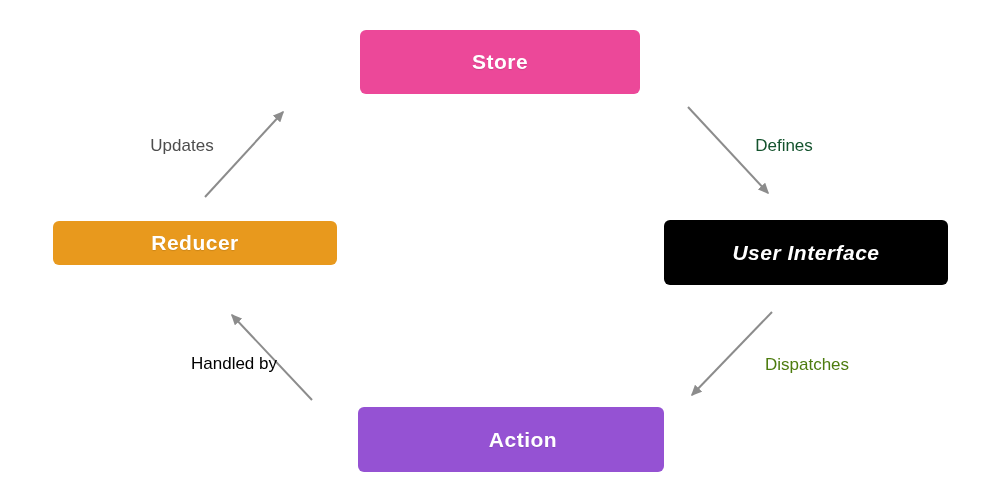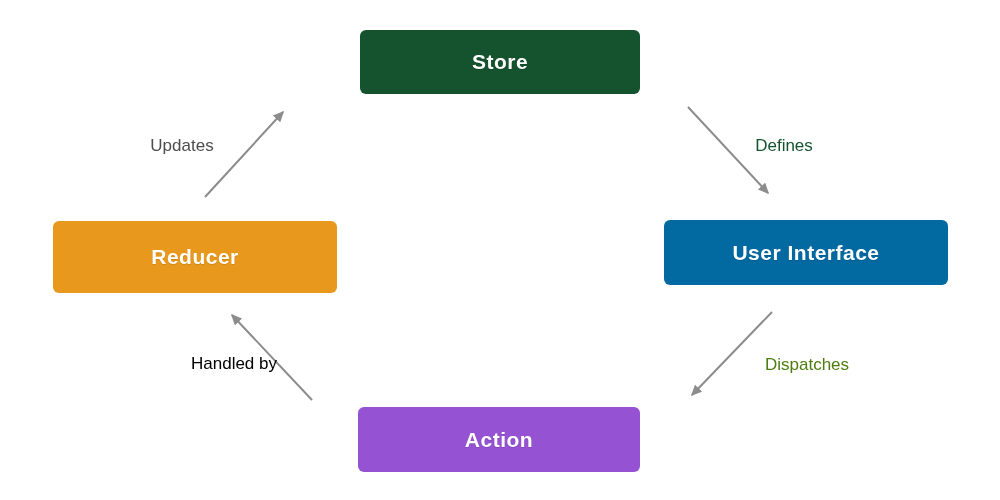--- a/index.html
+++ b/index.html
@@ -30,22 +30,22 @@
     justify-content: center;
     border-radius: 6px;
     color: #ffffff;
     font-size: 21px;
     font-weight: bold;
     letter-spacing: 0.5px;
     text-shadow: 0 1px 1px rgba(0,0,0,0.12);
   }
   .node-store     { left: 360px; top: 30px;  width: 280px; height: 64px; }
   .node-ui        { left: 664px; top: 220px; width: 284px; height: 65px; }
-  .node-reducer   { left: 53px;  top: 221px; width: 284px; height: 72px; }
-  .node-action    { left: 358px; top: 407px; width: 282px; height: 65px; }
+  .node-reducer   { left: 53px;  top: 221px; width: 284px; height: 44px; }
+  .node-action    { left: 358px; top: 407px; width: 282px; height: 65px; padding-left: 24px; }
   .edge-label {
     position: absolute;
     transform: translate(-50%, -50%);
     font-size: 17px;
     font-weight: normal;
     color: #4d4d4d;
     white-space: nowrap;
   }
   .label-updates    { left: 182px; top: 146px; }
   .label-defines    { left: 784px; top: 146px; }
@@ -62,25 +62,25 @@
       <marker id="arrowhead" markerWidth="11" markerHeight="10" refX="9.5" refY="5" orient="auto" markerUnits="userSpaceOnUse">
         <path class="arrow-head" d="M0,0 L11,5 L0,10 Z" fill="#8c8c8c"></path>
       </marker>
     </defs>
     <line class="arrow-line" x1="205" y1="197" x2="283" y2="112" stroke-width="2" marker-end="url(#arrowhead)" stroke="#8c8c8c"></line>
     <line class="arrow-line" x1="688" y1="107" x2="768" y2="193" stroke-width="2" marker-end="url(#arrowhead)" stroke="#8c8c8c"></line>
     <line class="arrow-line" x1="772" y1="312" x2="692" y2="395" stroke-width="2" marker-end="url(#arrowhead)" stroke="#8c8c8c"></line>
     <line class="arrow-line" x1="312" y1="400" x2="232" y2="315" stroke-width="2" marker-end="url(#arrowhead)" stroke="#8c8c8c"></line>
   </svg>
 
-  <div class="node node-store" style="background-color: #14532d;">
+  <div class="node node-store" style="background-color: #ec4899;">
     <span>Store</span>
   </div>
 
-  <div class="node node-ui" style="background-color: #0369a1;">
+  <div class="node node-ui" style="background-color: #000000; font-style: italic;">
     <span>User Interface</span>
   </div>
 
   <div class="node node-reducer" style="background-color: rgb(232, 153, 29);">
     <span>Reducer</span>
   </div>
 
   <div class="node node-action" style="background-color: rgb(149, 82, 211);">
     <span>Action</span>
   </div>

